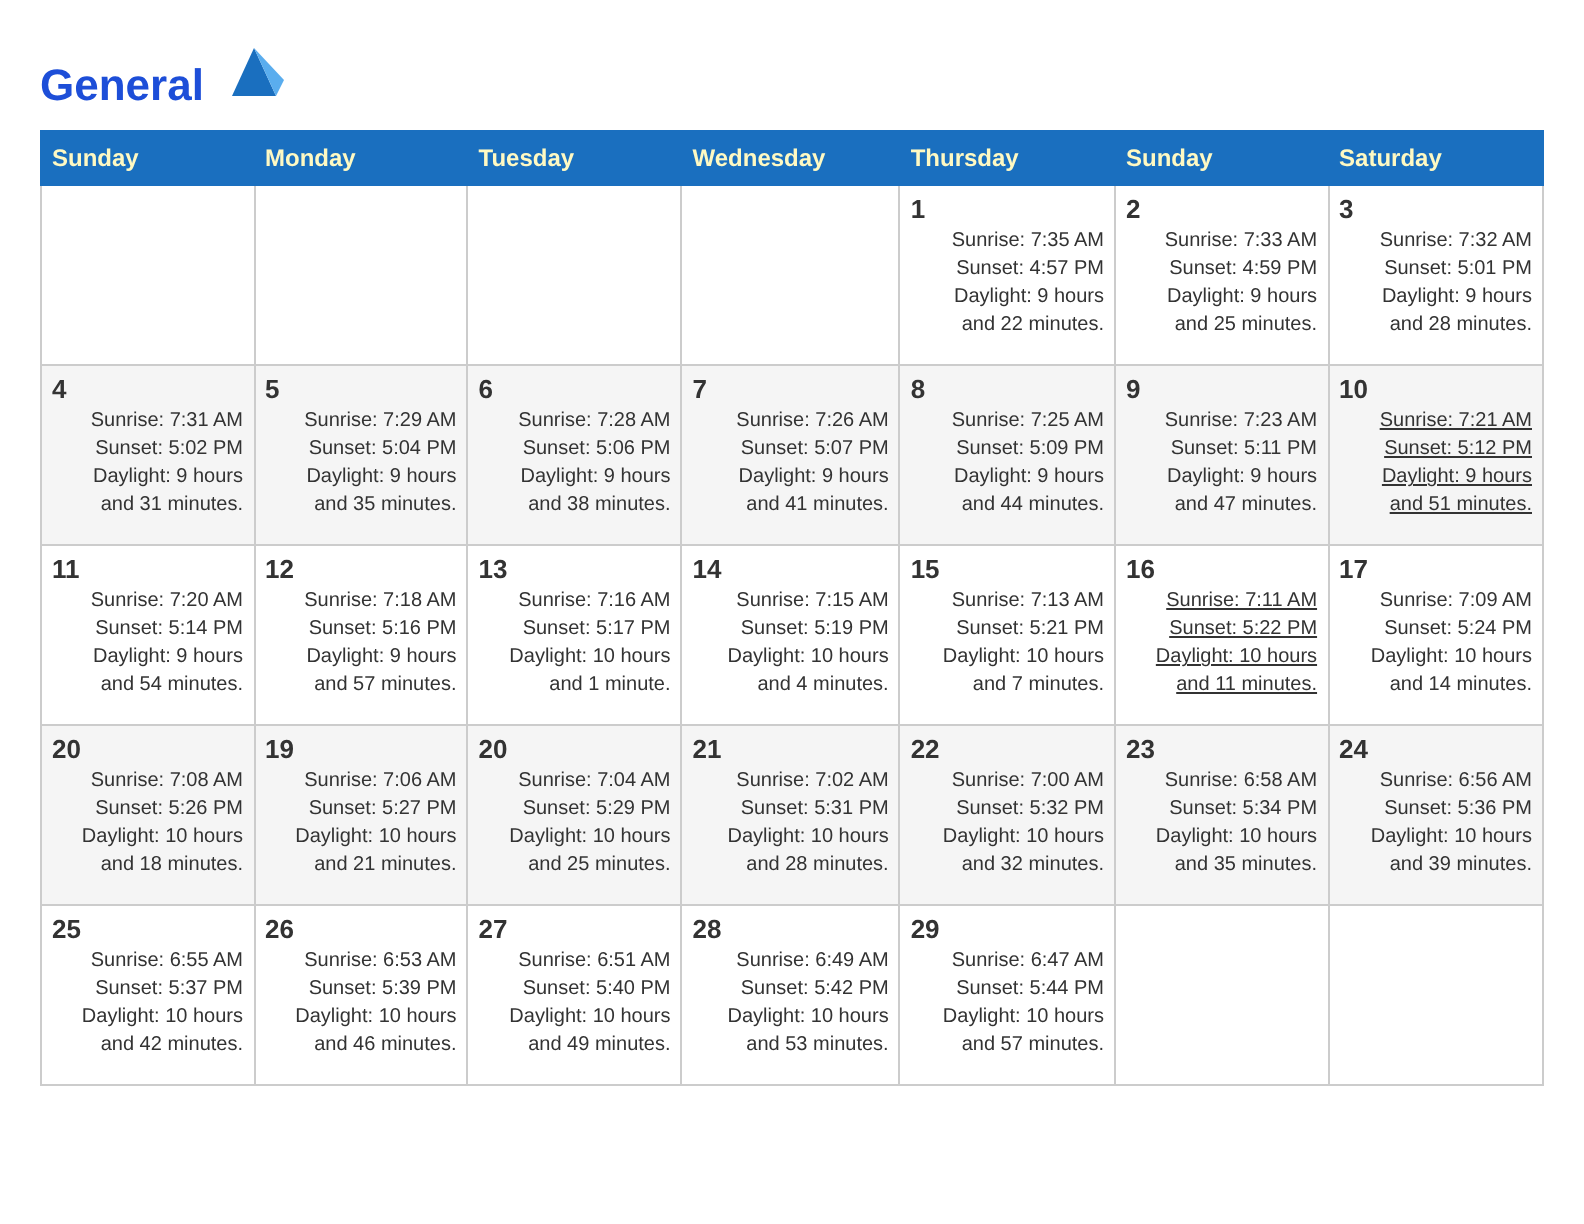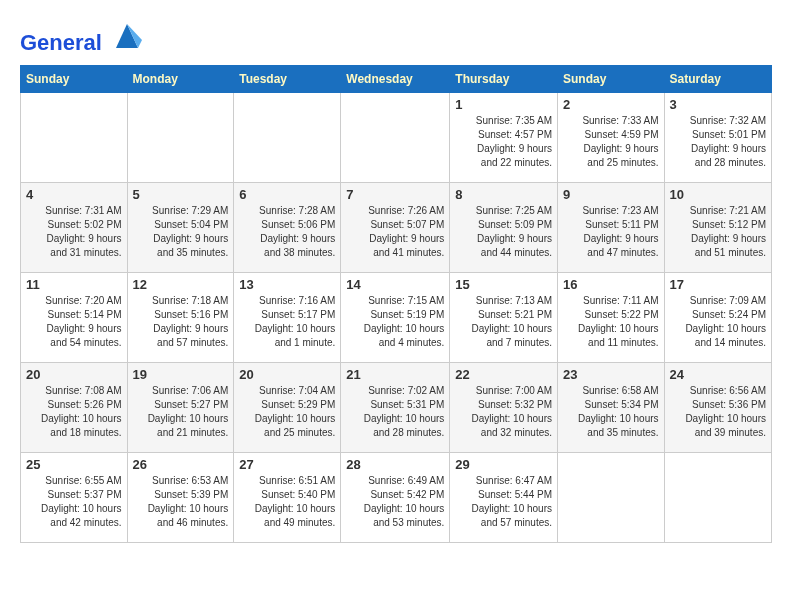--- a/index.html
+++ b/index.html
@@ -189,21 +189,21 @@
         </td>
         <td>
           <div class="day-number">9</div>
           <div class="day-info" style="white-space: pre-line;">Sunrise: 7:23 AM
 Sunset: 5:11 PM
 Daylight: 9 hours
 and 47 minutes.</div>
         </td>
         <td>
           <div class="day-number">10</div>
-          <div class="day-info" style="white-space: pre-line;">Sunrise: 7:21 AM
+          <div class="day-info" style="white-space: pre-line; text-decoration: underline;">Sunrise: 7:21 AM
 Sunset: 5:12 PM
 Daylight: 9 hours
 and 51 minutes.</div>
         </td>
       </tr>
       <tr>
         <td>
           <div class="day-number">11</div>
           <div class="day-info" style="white-space: pre-line;">Sunrise: 7:20 AM
 Sunset: 5:14 PM
@@ -233,21 +233,21 @@
         </td>
         <td>
           <div class="day-number">15</div>
           <div class="day-info" style="white-space: pre-line;">Sunrise: 7:13 AM
 Sunset: 5:21 PM
 Daylight: 10 hours
 and 7 minutes.</div>
         </td>
         <td>
           <div class="day-number">16</div>
-          <div class="day-info" style="white-space: pre-line;">Sunrise: 7:11 AM
+          <div class="day-info" style="white-space: pre-line; text-decoration: underline;">Sunrise: 7:11 AM
 Sunset: 5:22 PM
 Daylight: 10 hours
 and 11 minutes.</div>
         </td>
         <td>
           <div class="day-number">17</div>
           <div class="day-info" style="white-space: pre-line;">Sunrise: 7:09 AM
 Sunset: 5:24 PM
 Daylight: 10 hours
 and 14 minutes.</div>

